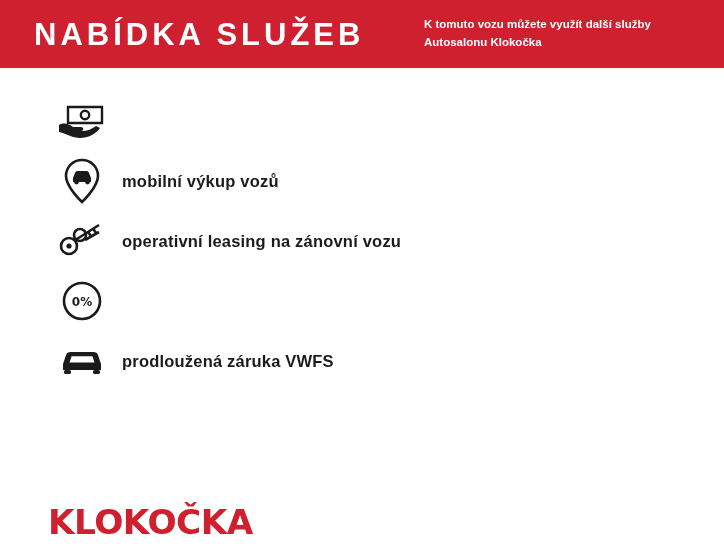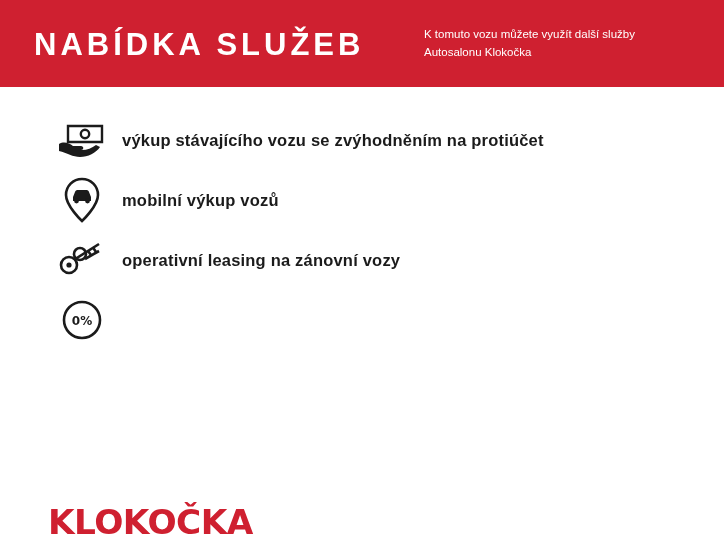--- a/index.html
+++ b/index.html
@@ -17,40 +17,40 @@
     position: relative;
     width: 724px;
     height: 560px;
     background: #ffffff;
   }
 
   
   .header {
     position: relative;
     width: 724px;
-    height: 87px;
+    height: 68px;
     background: #cf2030;
     display: flex;
     align-items: center;
     box-sizing: border-box;
     padding: 0 34px;
   }
   .header-title {
     color: #ffffff;
     font-size: 31px;
     font-weight: bold;
     letter-spacing: 4px;
     white-space: nowrap;
     margin-top: 2px;
   }
   .header-sub {
     margin-left: auto;
     color: #ffffff;
     font-size: 11.5px;
-    font-weight: normal;
+    font-weight: bold;
     line-height: 1.55;
     text-align: left;
     width: 260px;
     padding-right: 6px;
   }
 
   
   .list {
     position: relative;
     margin-top: 24px;
@@ -110,21 +110,20 @@
     <div class="row">
       <div class="row-icon">
         <svg width="52" height="40" viewBox="0 0 52 40" aria-hidden="true">
           <g fill="none" stroke="#1b1b1b" stroke-width="2.4">
             <path d="M12 6 L46 6 L46 22 L12 22 Z"></path>
             <circle cx="29" cy="14" r="4.2"></circle>
           </g>
           <path d="M3 24 C8 21 13 23 17 26 L25 26 C28 26 28 30 25 30 L18 30 L26 30 C31 30 36 28 40 25 L44 27 C40 33 32 37 24 37 C17 37 11 33 3 31 Z" fill="#1b1b1b"></path>
         </svg>
       </div>
-      <div class="row-label">výkup stávajícího vozu se zvýhodněním na protiúčet</div>
     </div>
 
     <div class="row">
       <div class="row-icon">
         <svg width="40" height="46" viewBox="0 0 40 46" aria-hidden="true">
           <path d="M20 2 C11 2 4 9 4 18 C4 29 20 44 20 44 C20 44 36 29 36 18 C36 9 29 2 20 2 Z" fill="none" stroke="#1b1b1b" stroke-width="2.6"></path>
           <path d="M11 20 L13 15 C13.5 13.5 14.5 13 16 13 L24 13 C25.5 13 26.5 13.5 27 15 L29 20 L29 24 L11 24 Z" fill="#1b1b1b"></path>
           <circle cx="14.5" cy="24" r="2.4" fill="#1b1b1b"></circle>
           <circle cx="25.5" cy="24" r="2.4" fill="#1b1b1b"></circle>
         </svg>
@@ -139,32 +138,43 @@
             <circle cx="14" cy="26" r="8"></circle>
             <circle cx="25" cy="15" r="6"></circle>
             <path d="M19.5 20.5 L44 5"></path>
             <path d="M38 8.5 L41 13"></path>
             <path d="M33 12 L36 16"></path>
             <path d="M30 20 L44 12"></path>
           </g>
           <circle cx="14" cy="26" r="2.6" fill="#1b1b1b"></circle>
         </svg>
       </div>
-      <div class="row-label">operativní leasing na zánovní vozy</div>
+      <div class="row-label">operativní leasing na zánovní vozu</div>
     </div>
 
     <div class="row">
       <div class="row-icon">
         <svg width="44" height="44" viewBox="0 0 44 44" aria-hidden="true">
           <circle cx="22" cy="22" r="18" fill="none" stroke="#1b1b1b" stroke-width="2.6"></circle>
           <text x="22" y="27" text-anchor="middle" font-family="DejaVu Sans, sans-serif" font-size="12" font-weight="bold" fill="#1b1b1b">0%</text>
         </svg>
       </div>
     </div>
 
+    <div class="row">
+      <div class="row-icon">
+        <svg width="54" height="34" viewBox="0 0 54 34" aria-hidden="true">
+          <path d="M8 20 L11 11 C11.8 8.7 13.3 8 15.6 8 L38.4 8 C40.7 8 42.2 8.7 43 11 L46 20 L46 26 L8 26 Z" fill="#1b1b1b"></path>
+          <rect x="9" y="26" width="7" height="4" rx="1.6" fill="#1b1b1b"></rect>
+          <rect x="38" y="26" width="7" height="4" rx="1.6" fill="#1b1b1b"></rect>
+          <path d="M14.5 18.5 L16.6 12.2 L37.4 12.2 L39.5 18.5 Z" fill="#ffffff"></path>
+        </svg>
+      </div>
+      <div class="row-label">prodloužená záruka VWFS</div>
+    </div>
 
 
   </div>
 
   <div class="footer">
     <div class="logo">KLOKOČKA</div>
   </div>
 
 </div>
 

